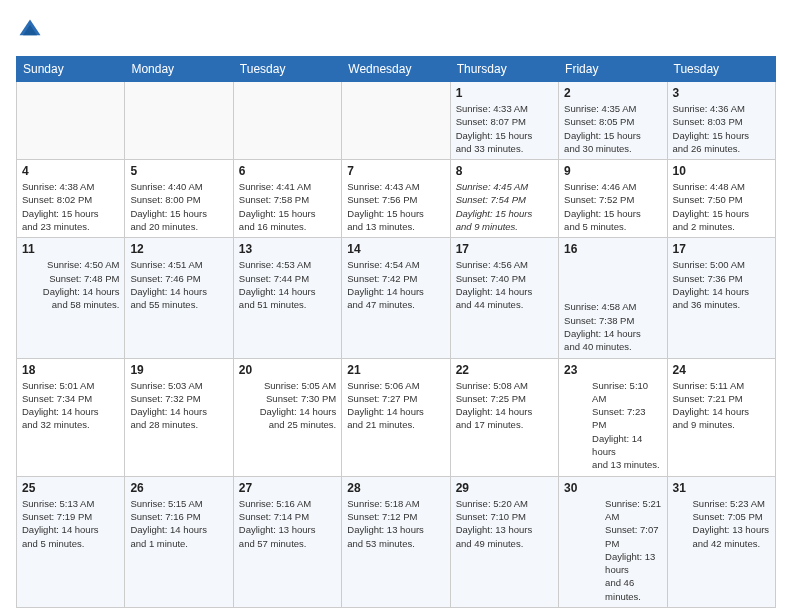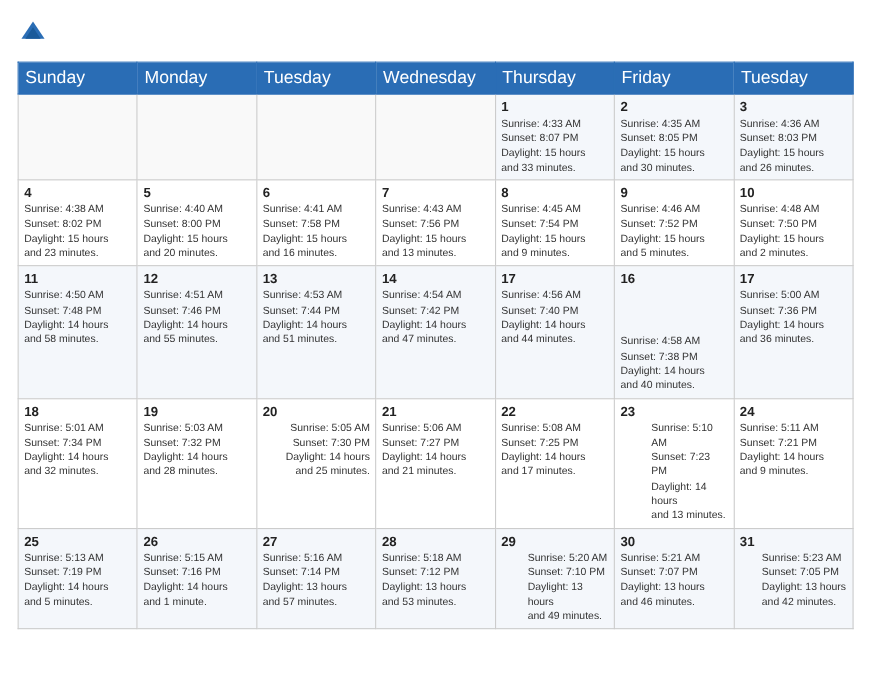--- a/index.html
+++ b/index.html
@@ -48,21 +48,21 @@
     .calendar-table {
       width: 100%;
       border-collapse: collapse;
       font-size: 10.5px;
     }
     .calendar-table th {
       background-color: #2a6db5;
       color: #fff;
       text-align: left;
       padding: 5px 6px;
-      font-size: 16px;
+      font-size: 12px;
       font-weight: normal;
       border: 1px solid #2a6db5;
     }
     .calendar-table td {
       border: 1px solid #ccc;
       vertical-align: top;
       padding: 4px 5px;
       height: 78px;
       width: calc(100% / 7);
       background: #fff;
@@ -172,21 +172,21 @@
         </td>
         <td>
           <div class="day-num">7</div>
           <div class="day-detail" style="white-space: pre-line;">Sunrise: 4:43 AM
 Sunset: 7:56 PM
 Daylight: 15 hours
 and 13 minutes.</div>
         </td>
         <td>
           <div class="day-num">8</div>
-          <div class="day-detail" style="white-space: pre-line;">Sunrise: 4:45 AM
+          <div class="day-detail" style="white-space: pre-line; font-style: italic;">Sunrise: 4:45 AM
 Sunset: 7:54 PM
 Daylight: 15 hours
 and 9 minutes.</div>
         </td>
         <td>
           <div class="day-num">9</div>
           <div class="day-detail" style="white-space: pre-line;">Sunrise: 4:46 AM
 Sunset: 7:52 PM
 Daylight: 15 hours
 and 5 minutes.</div>
@@ -195,21 +195,21 @@
           <div class="day-num">10</div>
           <div class="day-detail" style="white-space: pre-line;">Sunrise: 4:48 AM
 Sunset: 7:50 PM
 Daylight: 15 hours
 and 2 minutes.</div>
         </td>
       </tr>
       <tr>
         <td>
           <div class="day-num">11</div>
-          <div class="day-detail" style="white-space: pre-line;">Sunrise: 4:50 AM
+          <div class="day-detail" style="white-space: pre-line; text-align: right;">Sunrise: 4:50 AM
 Sunset: 7:48 PM
 Daylight: 14 hours
 and 58 minutes.</div>
         </td>
         <td>
           <div class="day-num">12</div>
           <div class="day-detail" style="white-space: pre-line;">Sunrise: 4:51 AM
 Sunset: 7:46 PM
 Daylight: 14 hours
 and 55 minutes.</div>
@@ -325,28 +325,28 @@
         </td>
         <td>
           <div class="day-num">28</div>
           <div class="day-detail" style="white-space: pre-line;">Sunrise: 5:18 AM
 Sunset: 7:12 PM
 Daylight: 13 hours
 and 53 minutes.</div>
         </td>
         <td>
           <div class="day-num">29</div>
-          <div class="day-detail" style="white-space: pre-line; margin-left: 24px;">Sunrise: 5:20 AM
+          <div class="day-detail" style="white-space: pre-line;">Sunrise: 5:20 AM
 Sunset: 7:10 PM
 Daylight: 13 hours
 and 49 minutes.</div>
         </td>
         <td>
           <div class="day-num">30</div>
-          <div class="day-detail" style="white-space: pre-line;">Sunrise: 5:21 AM
+          <div class="day-detail" style="white-space: pre-line; margin-left: 41px;">Sunrise: 5:21 AM
 Sunset: 7:07 PM
 Daylight: 13 hours
 and 46 minutes.</div>
         </td>
         <td>
           <div class="day-num">31</div>
           <div class="day-detail" style="white-space: pre-line; margin-left: 20px;">Sunrise: 5:23 AM
 Sunset: 7:05 PM
 Daylight: 13 hours
 and 42 minutes.</div>

